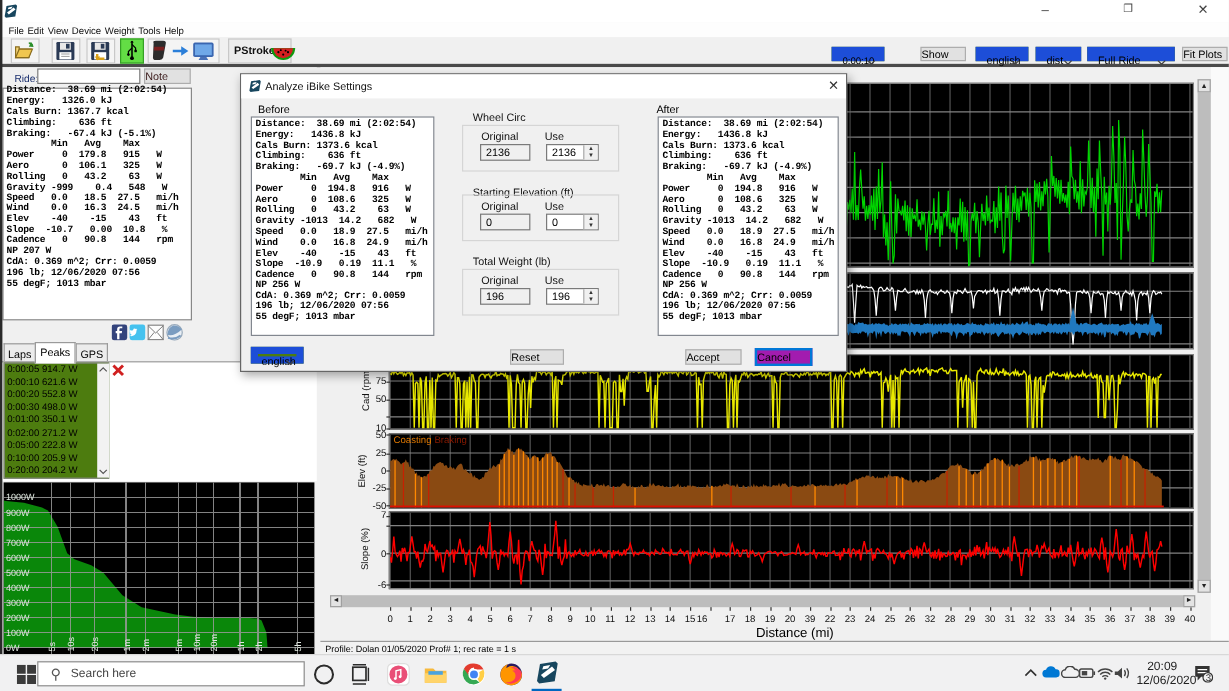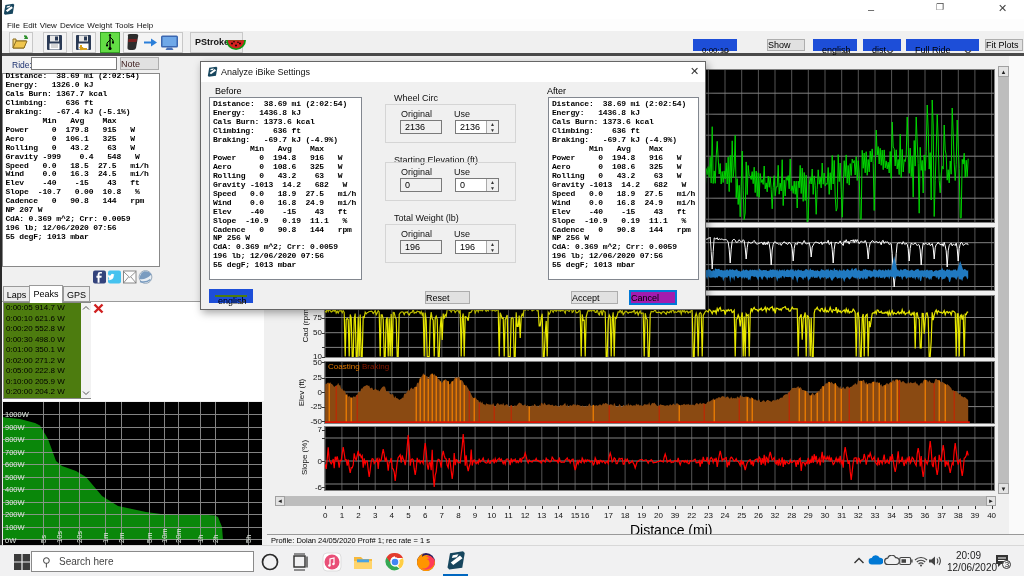--- a/index.html
+++ b/index.html
@@ -365,30 +365,30 @@
 <div class="xlab" style="left:917.0px;top:511px">36</div>
 <div class="abs" style="left:925.0px;top:505px;width:1px;height:4px;background:#333"></div>
 <div class="xlab" style="left:933.6px;top:511px">37</div>
 <div class="abs" style="left:941.6px;top:505px;width:1px;height:4px;background:#333"></div>
 <div class="xlab" style="left:950.3px;top:511px">38</div>
 <div class="abs" style="left:958.3px;top:505px;width:1px;height:4px;background:#333"></div>
 <div class="xlab" style="left:966.9px;top:511px">39</div>
 <div class="abs" style="left:974.9px;top:505px;width:1px;height:4px;background:#333"></div>
 <div class="xlab" style="left:983.6px;top:511px">40</div>
 <div class="abs" style="left:991.6px;top:505px;width:1px;height:4px;background:#333"></div>
-<div class="abs" style="left:630px;top:522px;font-size:14px">Distance (mi)</div>
+<div class="abs" style="left:630px;top:522px;font-size:11px">Distance (mi)</div>
 <div class="abs scroll" style="left:998px;top:66px;width:11px;height:428px;background:#bdbdbd">
   <div class="sbtn" style="left:0;top:0;width:11px;height:11px;line-height:10px">▲</div>
   <div class="sbtn" style="left:0;bottom:0;width:11px;height:11px;line-height:10px">▼</div>
 </div>
 <div class="abs scroll" style="left:275px;top:496px;width:721px;height:10px;background:#bdbdbd">
   <div class="sbtn" style="left:0;top:0;width:10px;height:10px;line-height:9px">◄</div>
   <div class="sbtn" style="right:0;top:0;width:10px;height:10px;line-height:9px">►</div>
 </div>
-<div class="abs statusbar">Profile: Dolan 24/05/2020 Prof# 1; rec rate = 1 s</div>
+<div class="abs statusbar">Profile: Dolan 01/05/2020 Prof# 1; rec rate = 1 s</div>
 <div class="abs dialog">
 <div class="dtitle">
   <div class="abs" style="left:6px;top:4px"><svg width="11" height="11" viewBox="0 0 16 16">
 <path d="M3.2 2.6 L13.6 1 L15 2.4 L13 14.2 L2.6 15.6 L1.2 14 Z" fill="#17465e"></path>
 <path d="M3.8 10 L11.2 4.4 L13.2 6.6 L5.8 12 Z" fill="#fff"></path>
 <path d="M5.4 4.2 L10 3.3 L8.6 5.7 L4.7 6.3 Z" fill="#fff"></path>
 </svg></div>
   <span class="abs" style="left:20px;top:5px;font-size:9px;color:#111">Analyze iBike Settings</span>
   <span class="abs" style="left:489px;top:3px;font-size:11px;color:#333">✕</span>
 </div>

